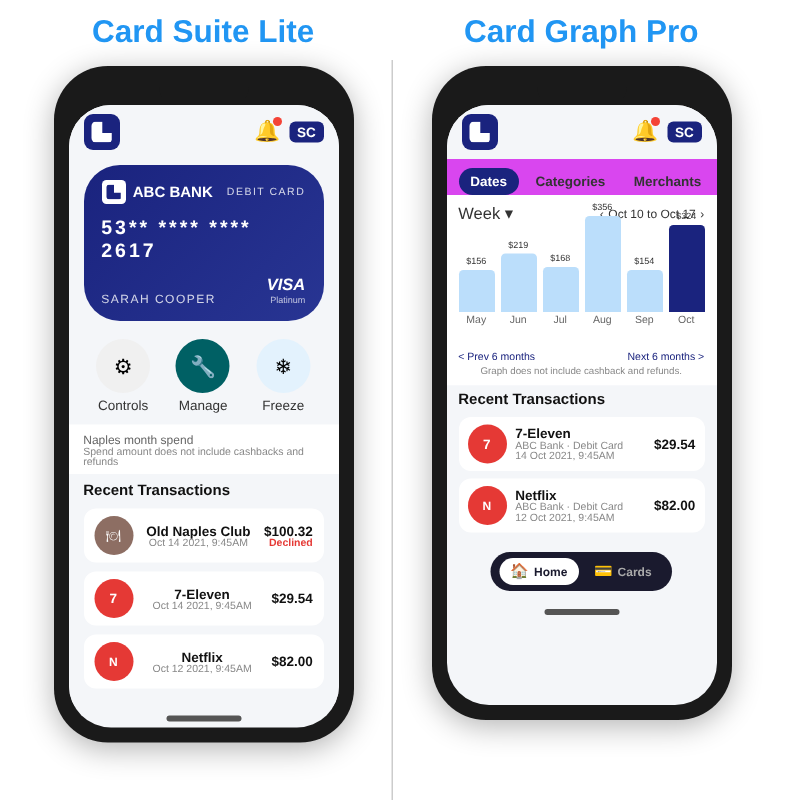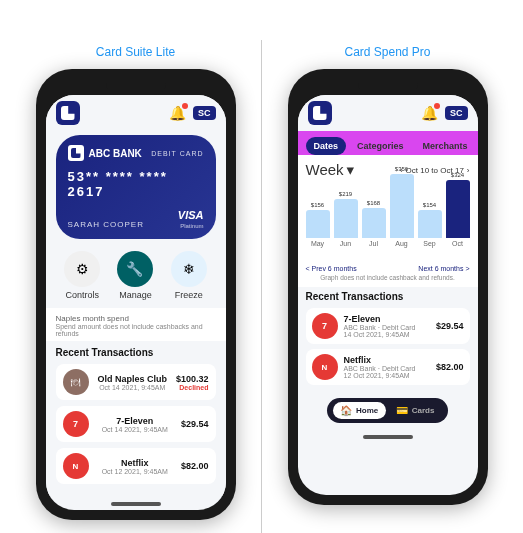--- a/index.html
+++ b/index.html
@@ -25,26 +25,25 @@
       flex-direction: column;
       align-items: center;
     }
     .divider {
       width: 1px;
       background: #ccc;
       height: 500px;
       margin-top: 30px;
     }
     .column-title {
-      font-size: 12px;
-      font-weight: 400;
+      font-size: 21px;
+      font-weight: 700;
       color: #2196F3;
       margin-bottom: 10px;
       text-align: center;
-      margin-top: 35px;
     }
     
     .phone {
       width: 200px;
       background: #1a1a1a;
       border-radius: 36px;
       padding: 10px;
       box-shadow: 0 4px 20px rgba(0,0,0,0.3);
       position: relative;
     }
@@ -307,23 +306,23 @@
       padding: 6px 8px;
     }
     .chart-controls {
       display: flex;
       justify-content: space-between;
       align-items: center;
       margin-bottom: 4px;
     }
     .week-selector {
       display: flex;
-      align-items: flex-start;
+      align-items: flex-end;
       gap: 3px;
-      font-size: 15px;
+      font-size: 11px;
       color: #333;
     }
     .date-range {
       display: flex;
       align-items: center;
       gap: 3px;
       font-size: 8px;
       color: #333;
     }
     .chart-bars {
@@ -524,21 +523,21 @@
         </div>
 
         <div class="phone-home-bar"></div>
       </div>
     </div>
   </div>
 
   <div class="divider"></div>
 
   <div class="column">
-    <div class="column-title">Card Spend Pro</div>
+    <div class="column-title">Card Graph Pro</div>
     <div class="phone">
       <div class="notch"></div>
       <div class="phone-inner">
 
         <div class="app-header">
           <div class="app-logo">
             <div class="app-logo-inner"></div>
           </div>
           <div class="header-right">
             <div style="position:relative">

